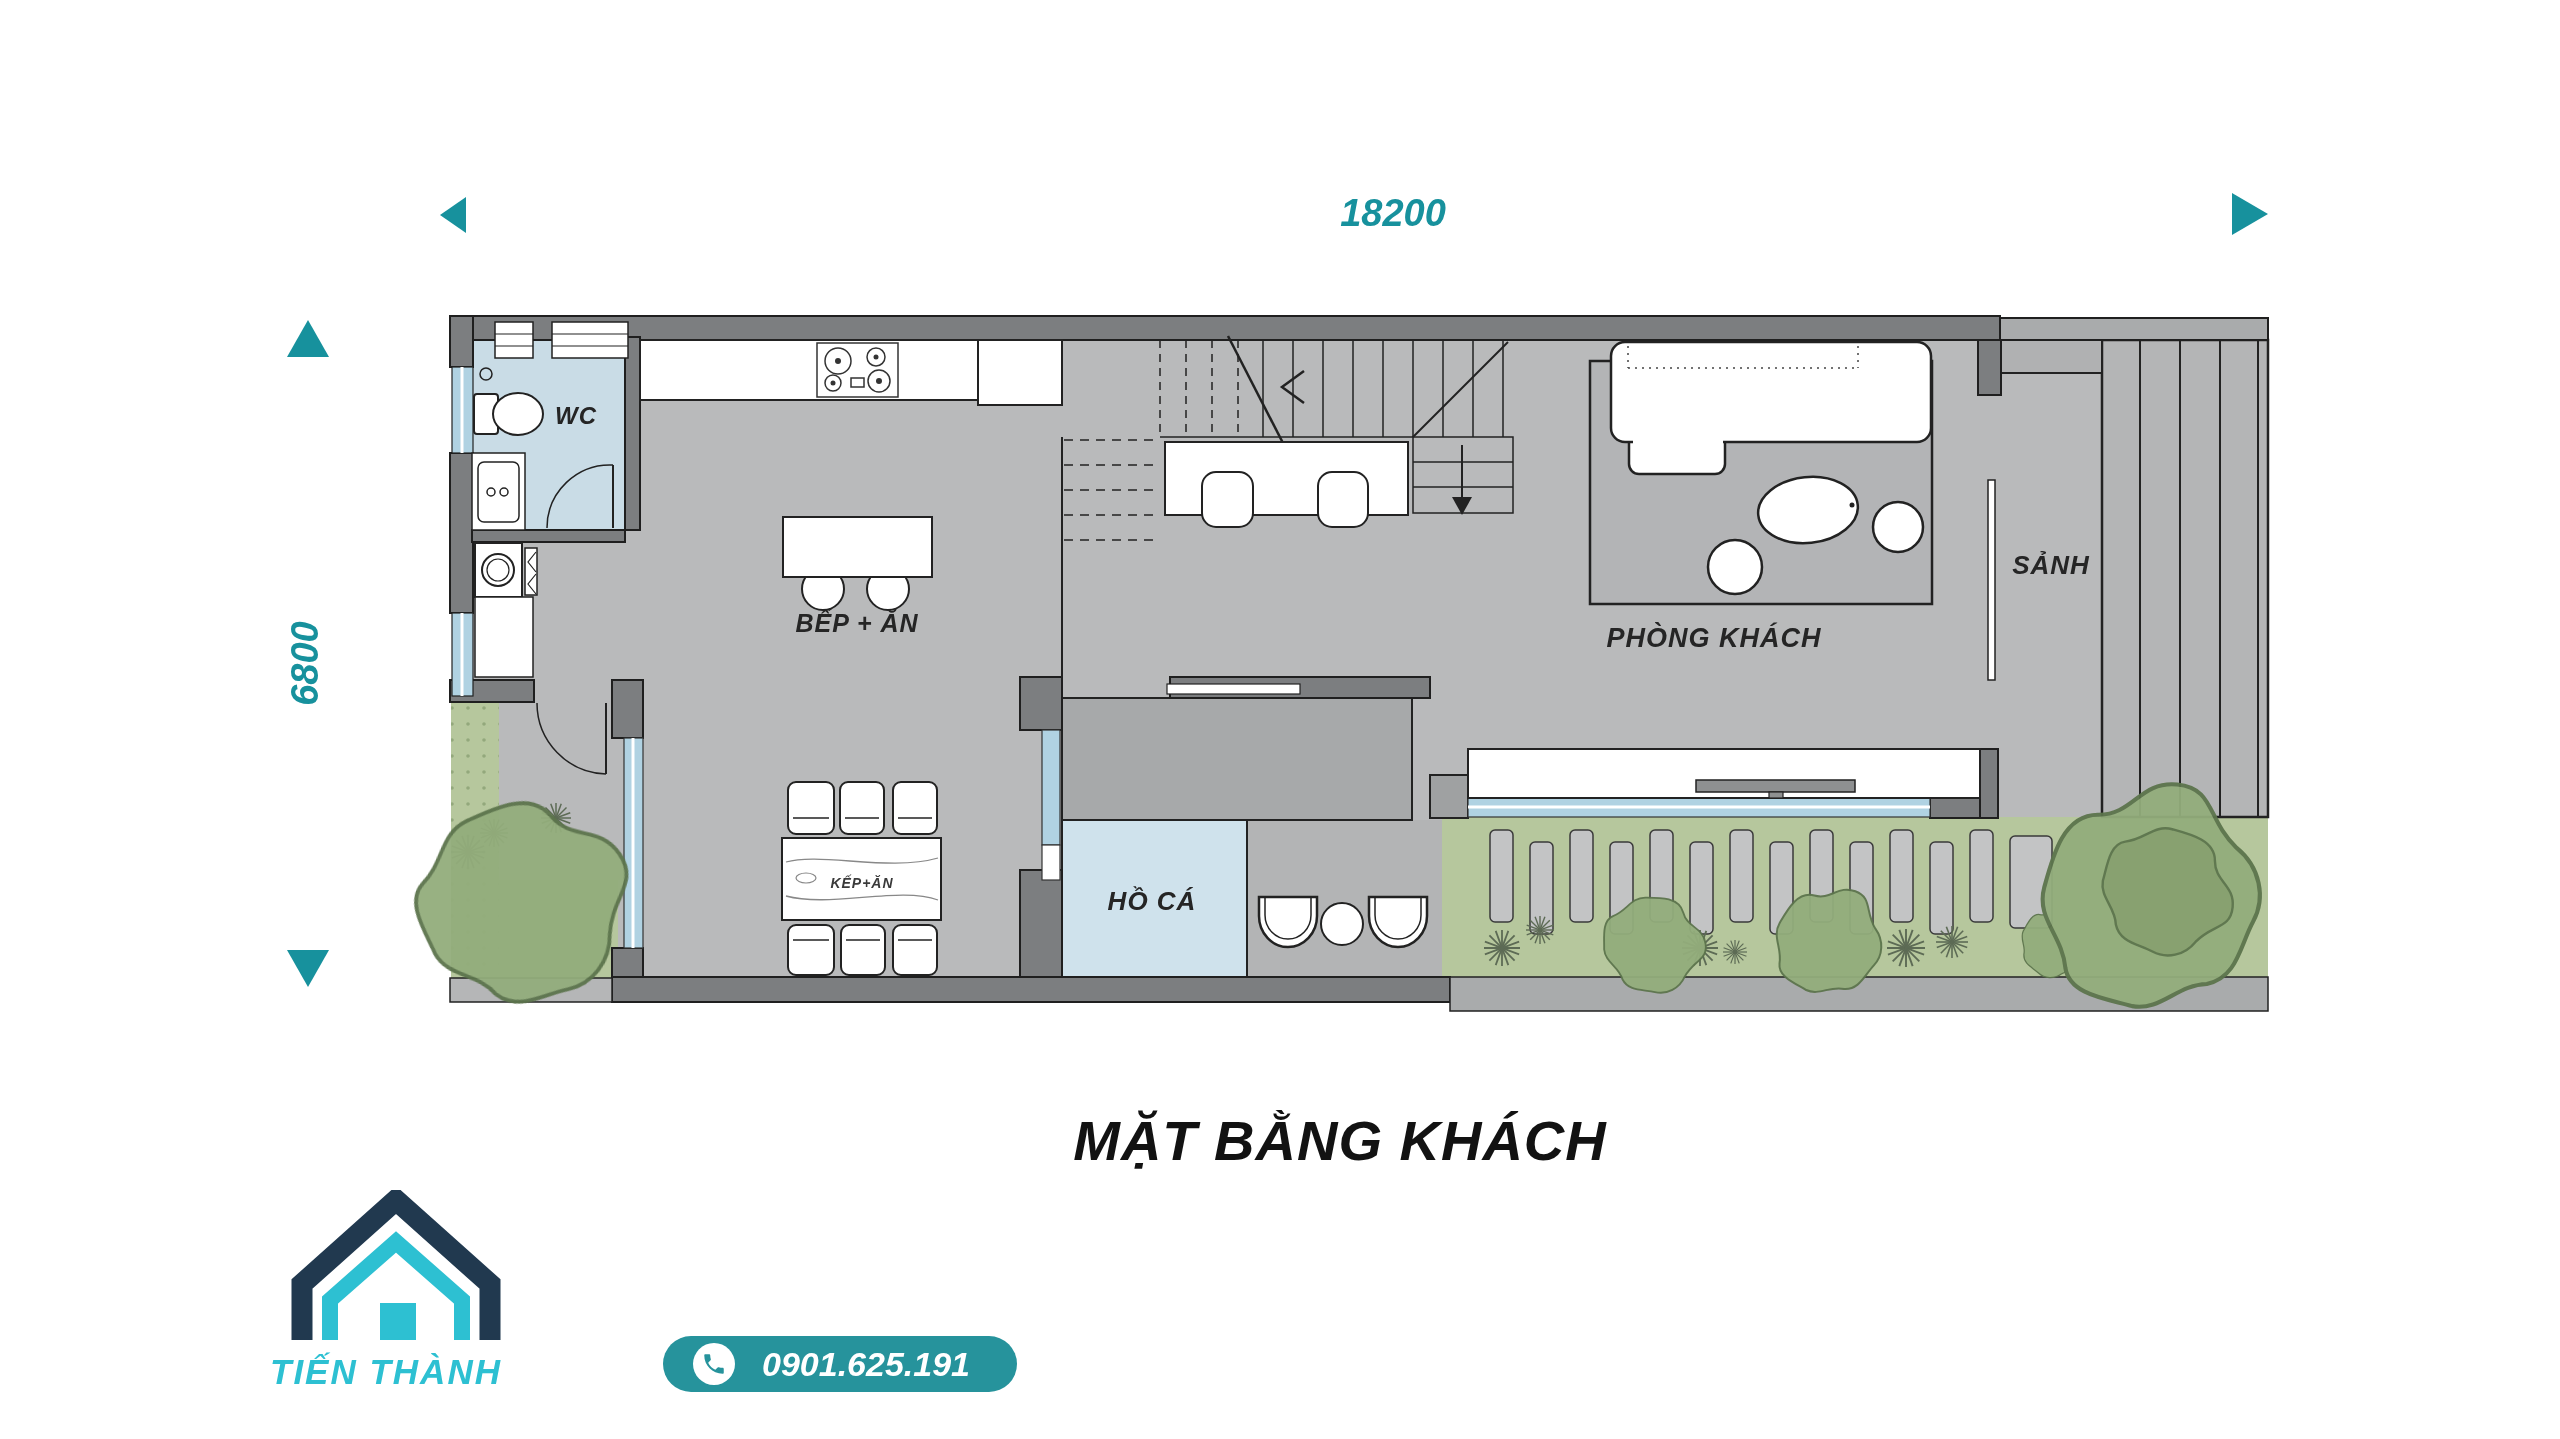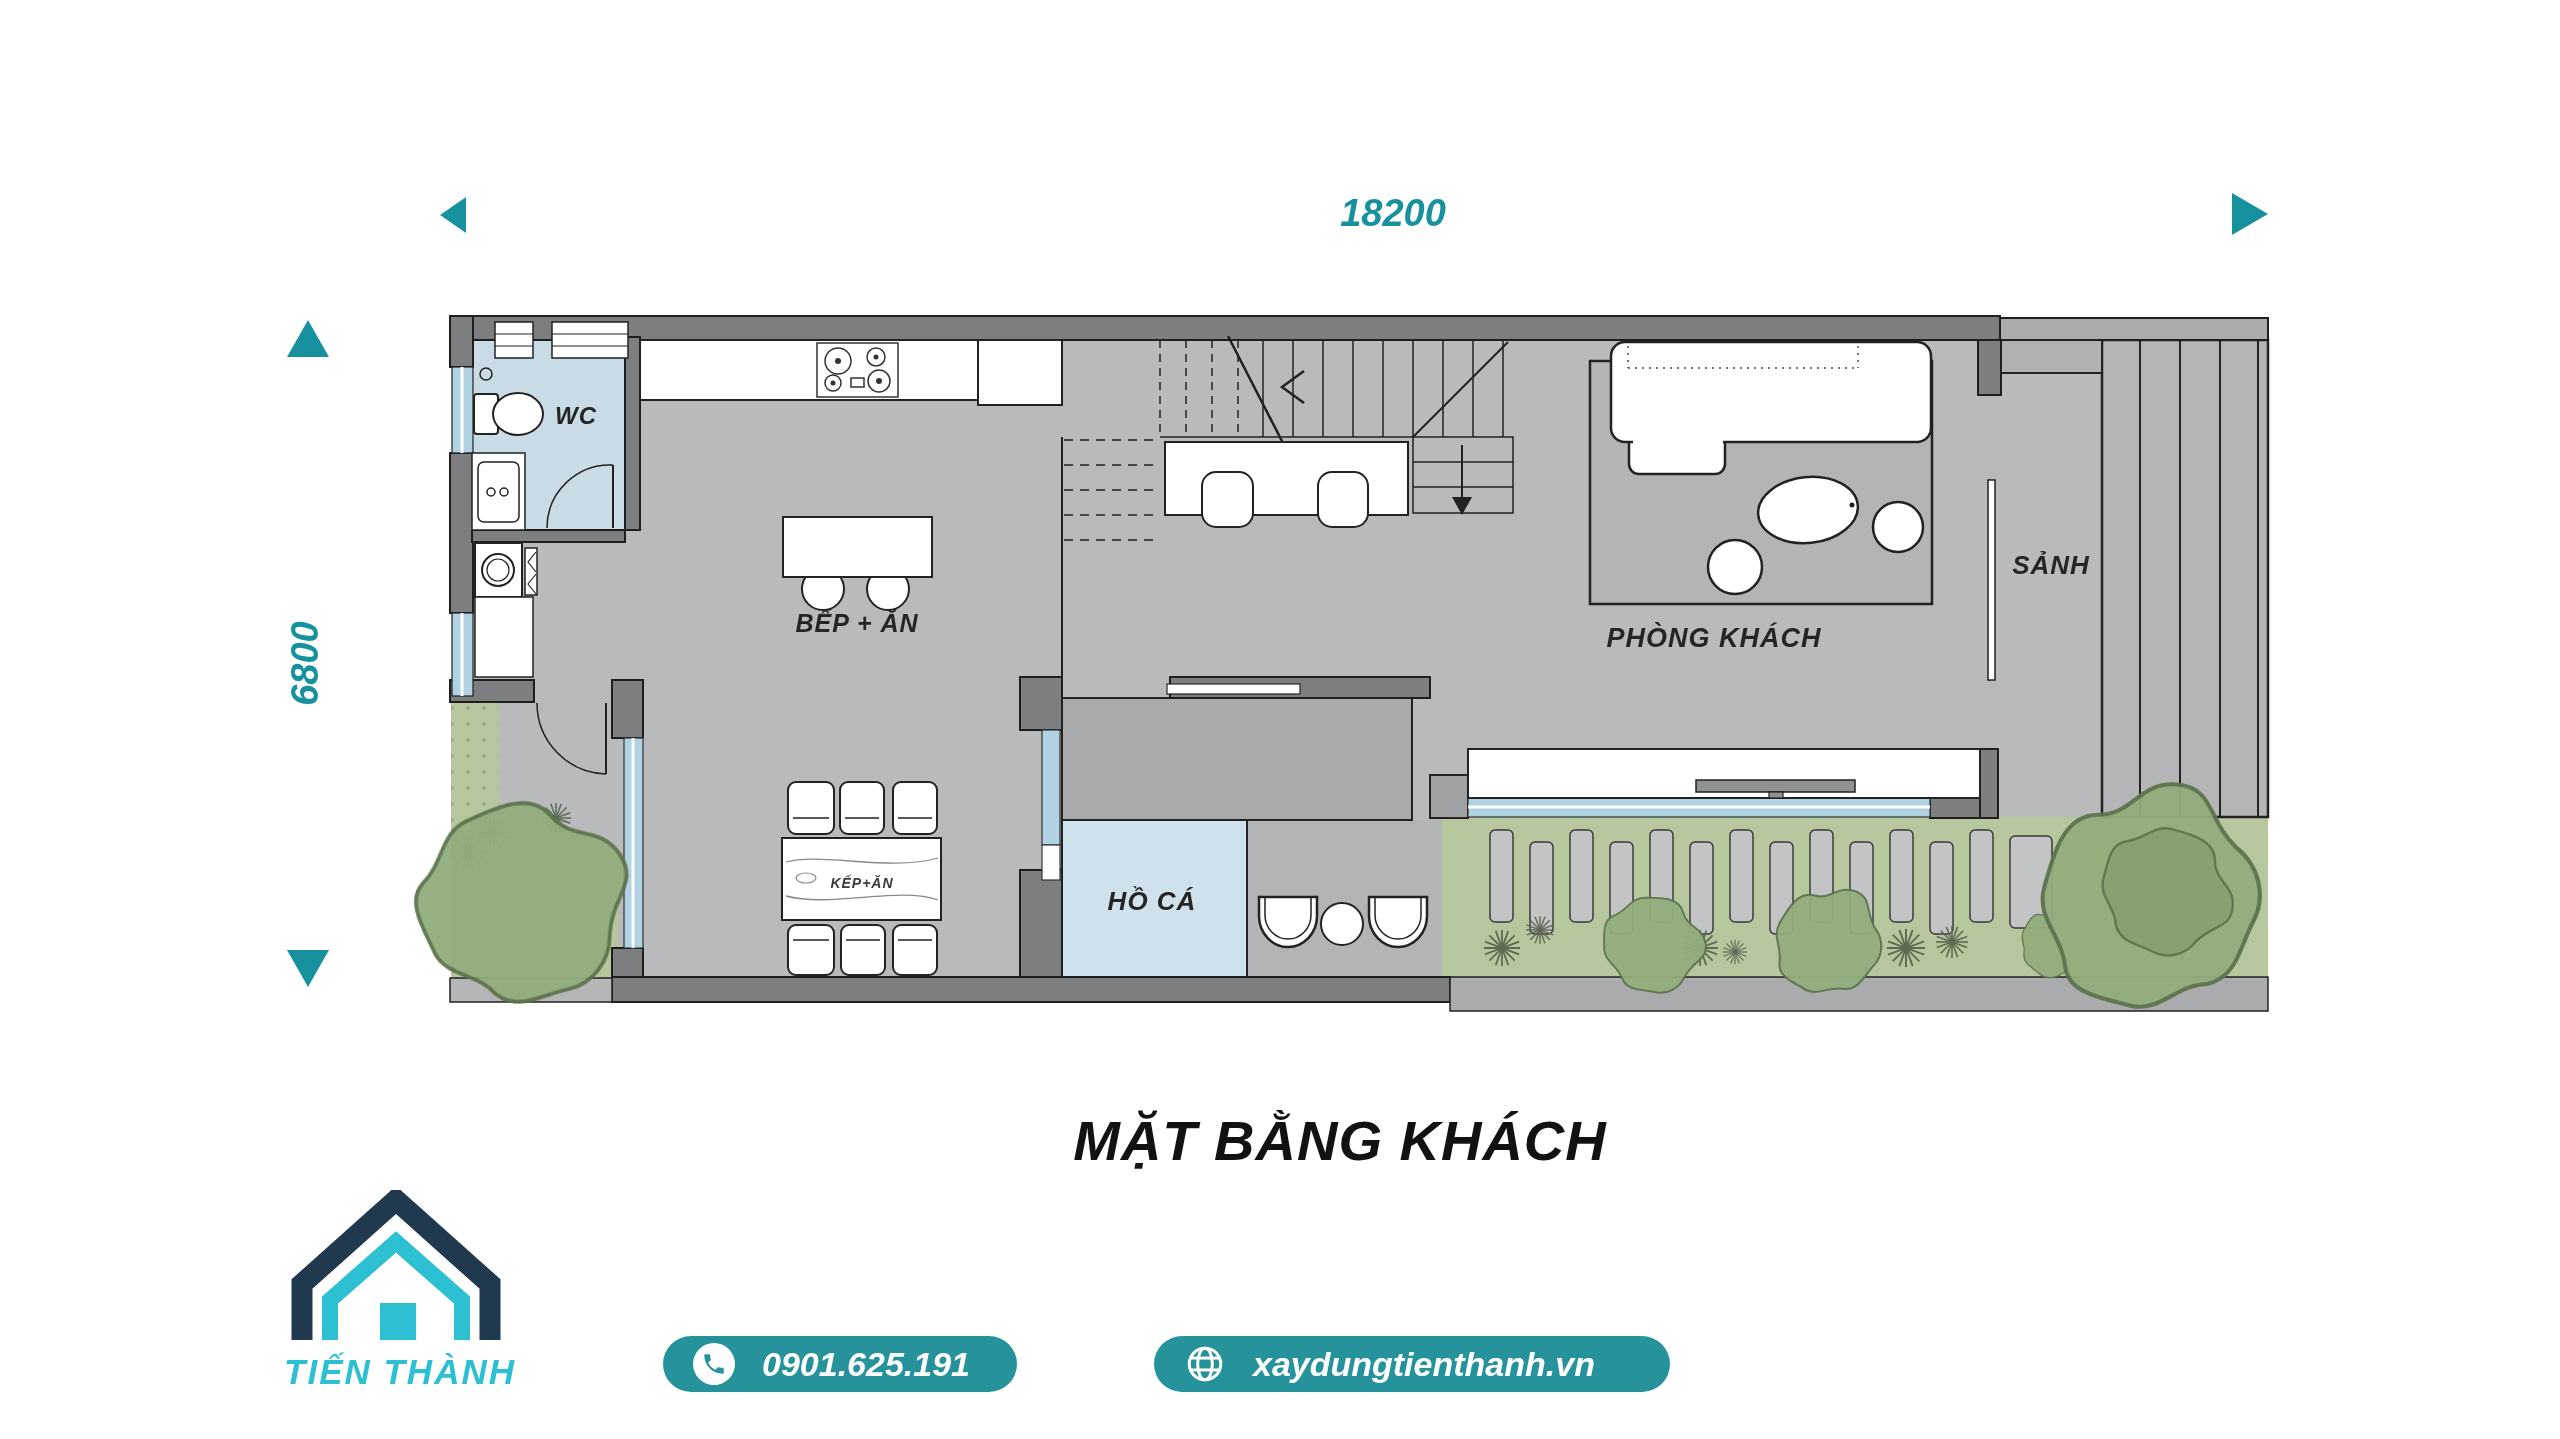--- a/index.html
+++ b/index.html
@@ -11,21 +11,21 @@
   .tri{width:0;height:0;}
   .tri-left{border-top:18px solid transparent;border-bottom:18px solid transparent;border-right:26px solid #17919d;}
   .tri-right{border-top:21px solid transparent;border-bottom:21px solid transparent;border-left:36px solid #17919d;}
   .tri-up{border-left:21px solid transparent;border-right:21px solid transparent;border-bottom:37px solid #17919d;}
   .tri-down{border-left:21px solid transparent;border-right:21px solid transparent;border-top:37px solid #17919d;}
   
   .room-label{font-family:"Liberation Sans","DejaVu Sans",sans-serif;font-weight:bold;fill:#252525;letter-spacing:1px;}
   
   .plan-title{font-size:56px;font-weight:800;color:#121212;text-align:center;letter-spacing:1px;}
   
-  .brand-text{color:#2dc0d2;font-weight:800;font-size:35px;text-align:center;letter-spacing:2px;}
+  .brand-text{color:#2dc0d2;font-weight:800;font-size:35px;text-align:left;letter-spacing:2px;}
   .pill{display:flex;align-items:center;gap:27px;background:#26939c;border-radius:32px;
         color:#fff;font-weight:bold;font-size:34px;padding:0 30px;height:56px;box-sizing:border-box;}
   .pill .ico{flex:0 0 auto;display:flex;align-items:center;justify-content:center;}
   .pill .txt{white-space:nowrap;}
   .icircle{width:42px;height:42px;border-radius:50%;background:#fff;display:flex;align-items:center;justify-content:center;}
 </style>
 </head>
 <body>
 
 <div class="page">
@@ -299,26 +299,15 @@
 
   <div class="abs pill" style="left:663px;top:1336px;width:354px;">
     <span class="ico icircle">
       <svg width="26" height="26" viewBox="0 0 24 24">
           <path fill="#26939c" d="M6.62 10.79c1.44 2.83 3.76 5.14 6.59 6.59l2.2-2.2c.27-.27.67-.36 1.02-.24 1.12.37 2.33.57 3.57.57.55 0 1 .45 1 1V20c0 .55-.45 1-1 1-9.39 0-17-7.61-17-17 0-.55.45-1 1-1h3.5c.55 0 1 .45 1 1 0 1.25.2 2.45.57 3.57.11.35.03.74-.25 1.02l-2.2 2.2z"></path>
         </svg>
     </span>
     <span class="txt">0901.625.191</span>
   </div>
 
-  <div class="abs pill" style="left:1154px;top:1336px;width:516px;">
-    <span class="ico">
-      <svg width="42" height="42" viewBox="0 0 24 24" fill="none" stroke="#fff" stroke-width="1.7">
-        <circle cx="12" cy="12" r="9"></circle>
-        <ellipse cx="12" cy="12" rx="4.2" ry="9"></ellipse>
-        <line x1="3.6" y1="8.6" x2="20.4" y2="8.6"></line>
-        <line x1="3.6" y1="15.4" x2="20.4" y2="15.4"></line>
-      </svg>
-    </span>
-    <span class="txt">xaydungtienthanh.vn</span>
-  </div>
 
 
 </div>
 
 </body></html>

